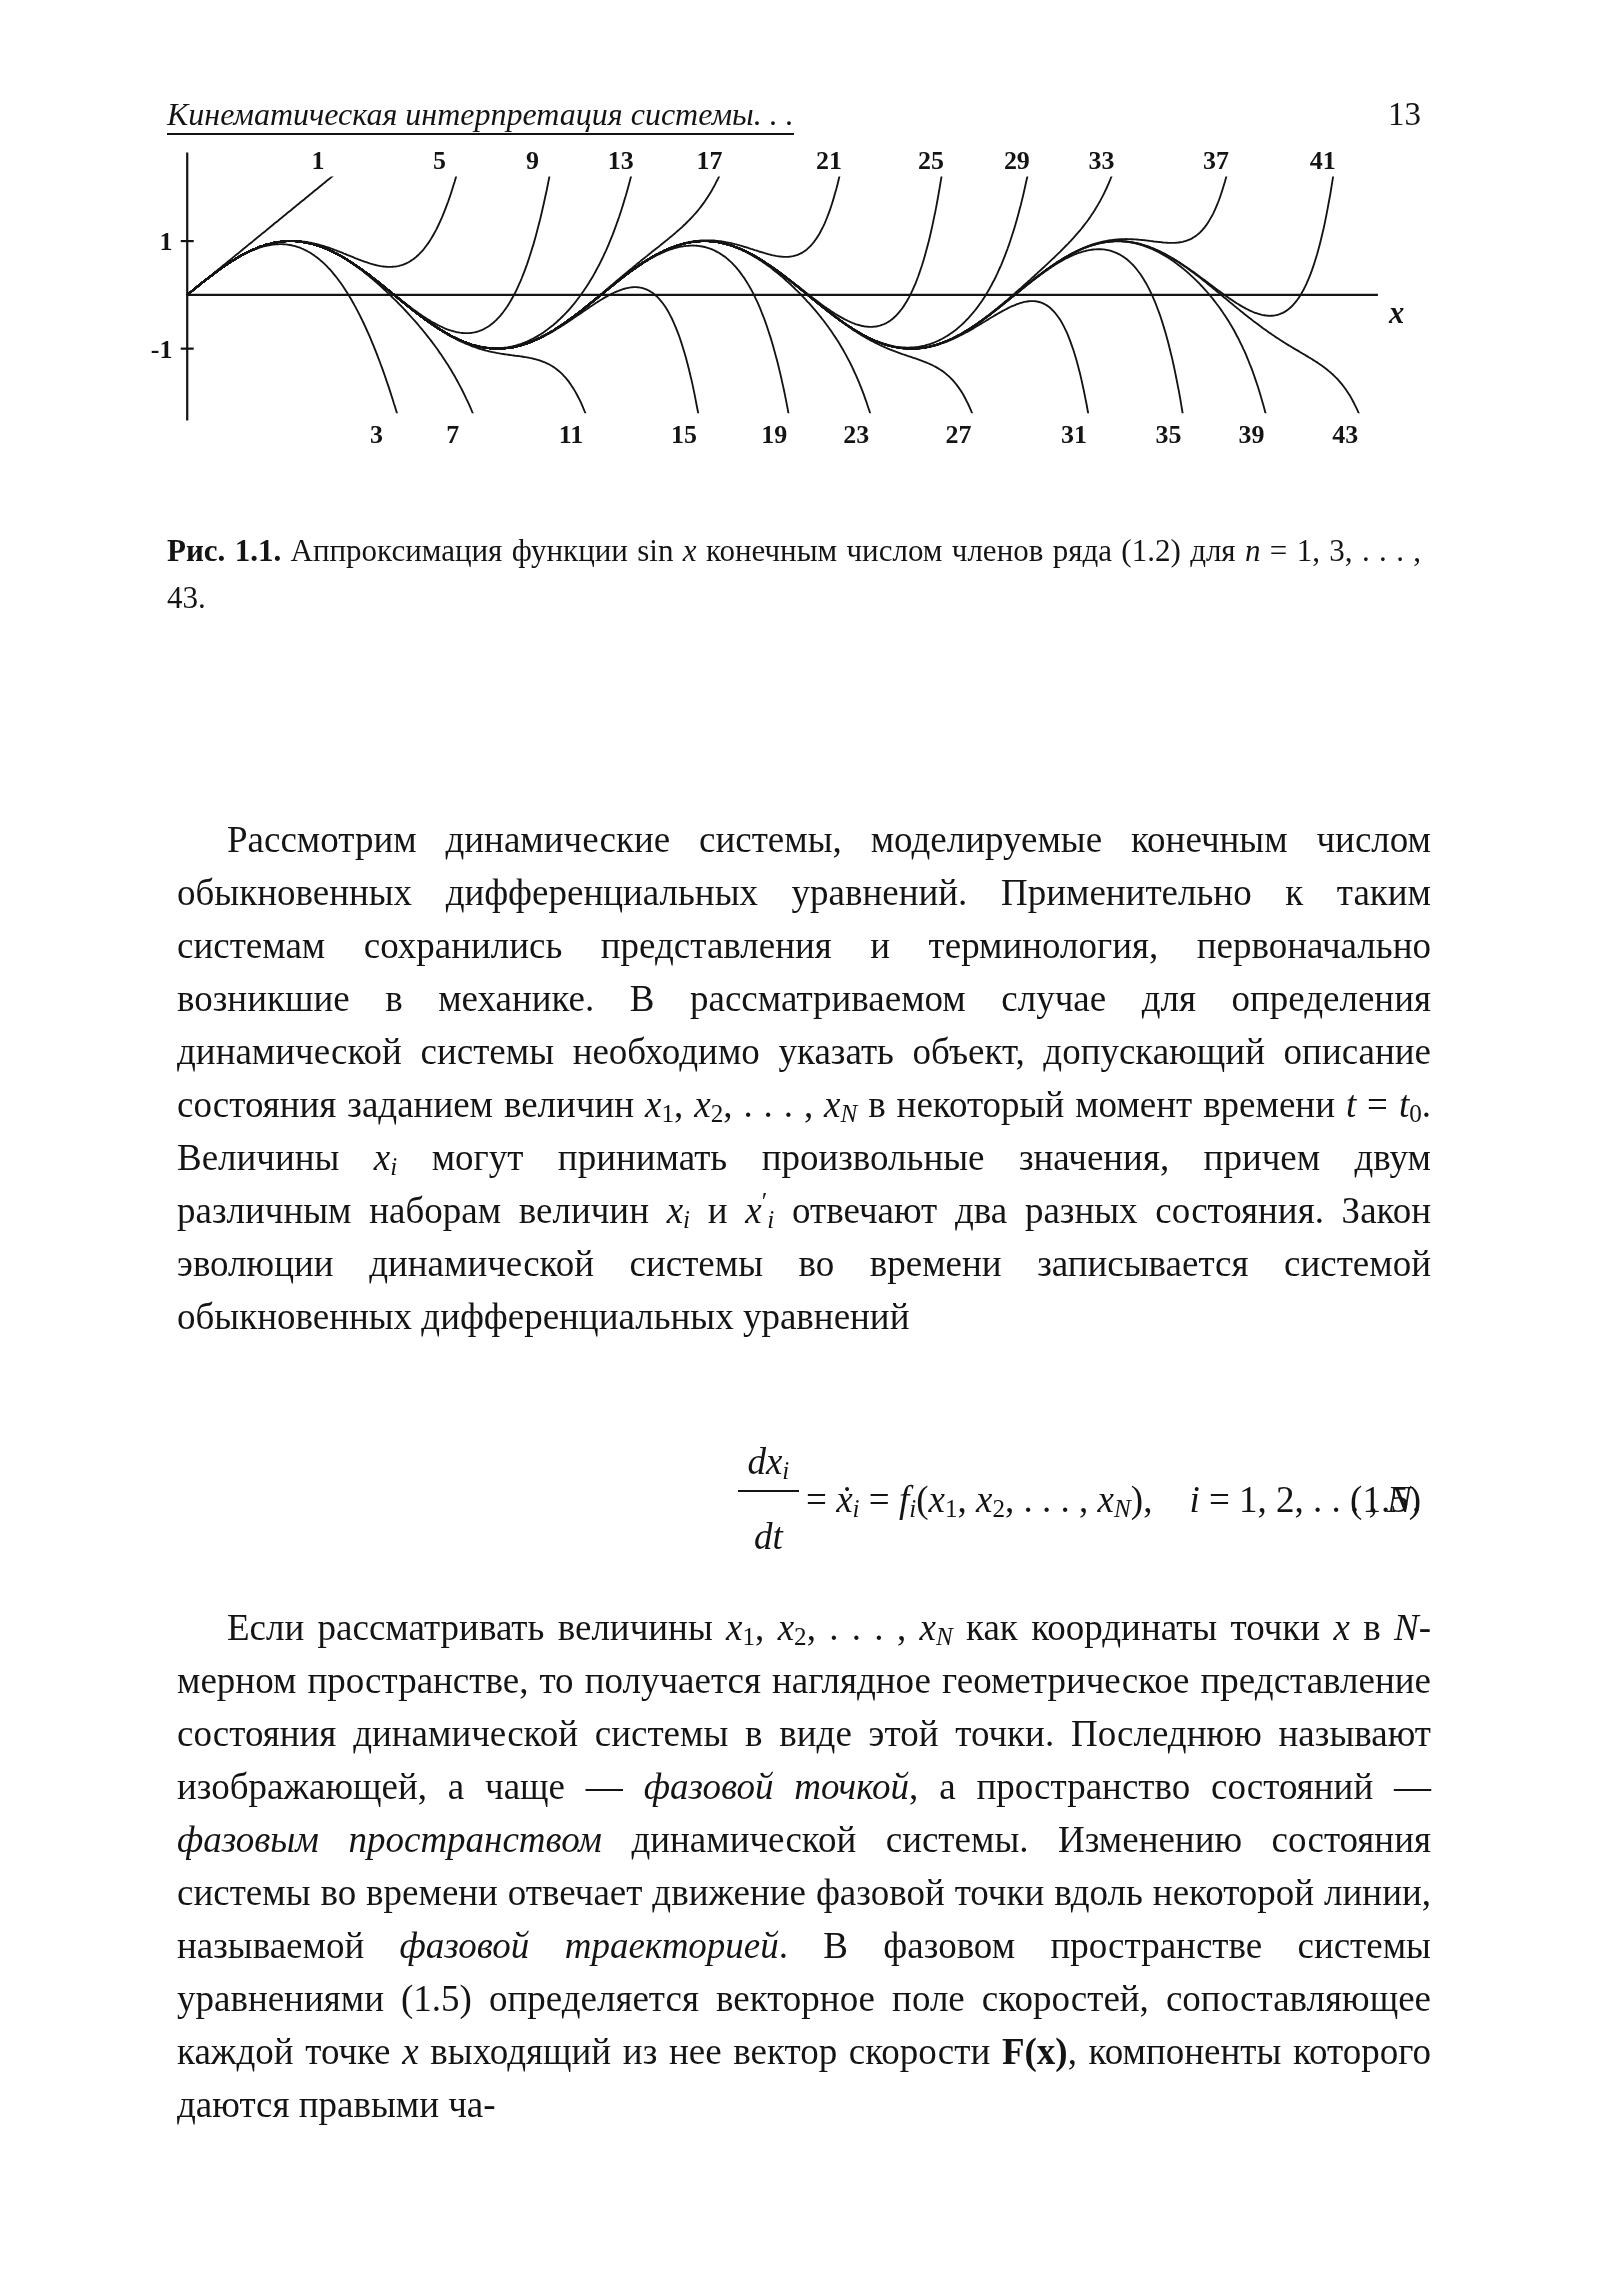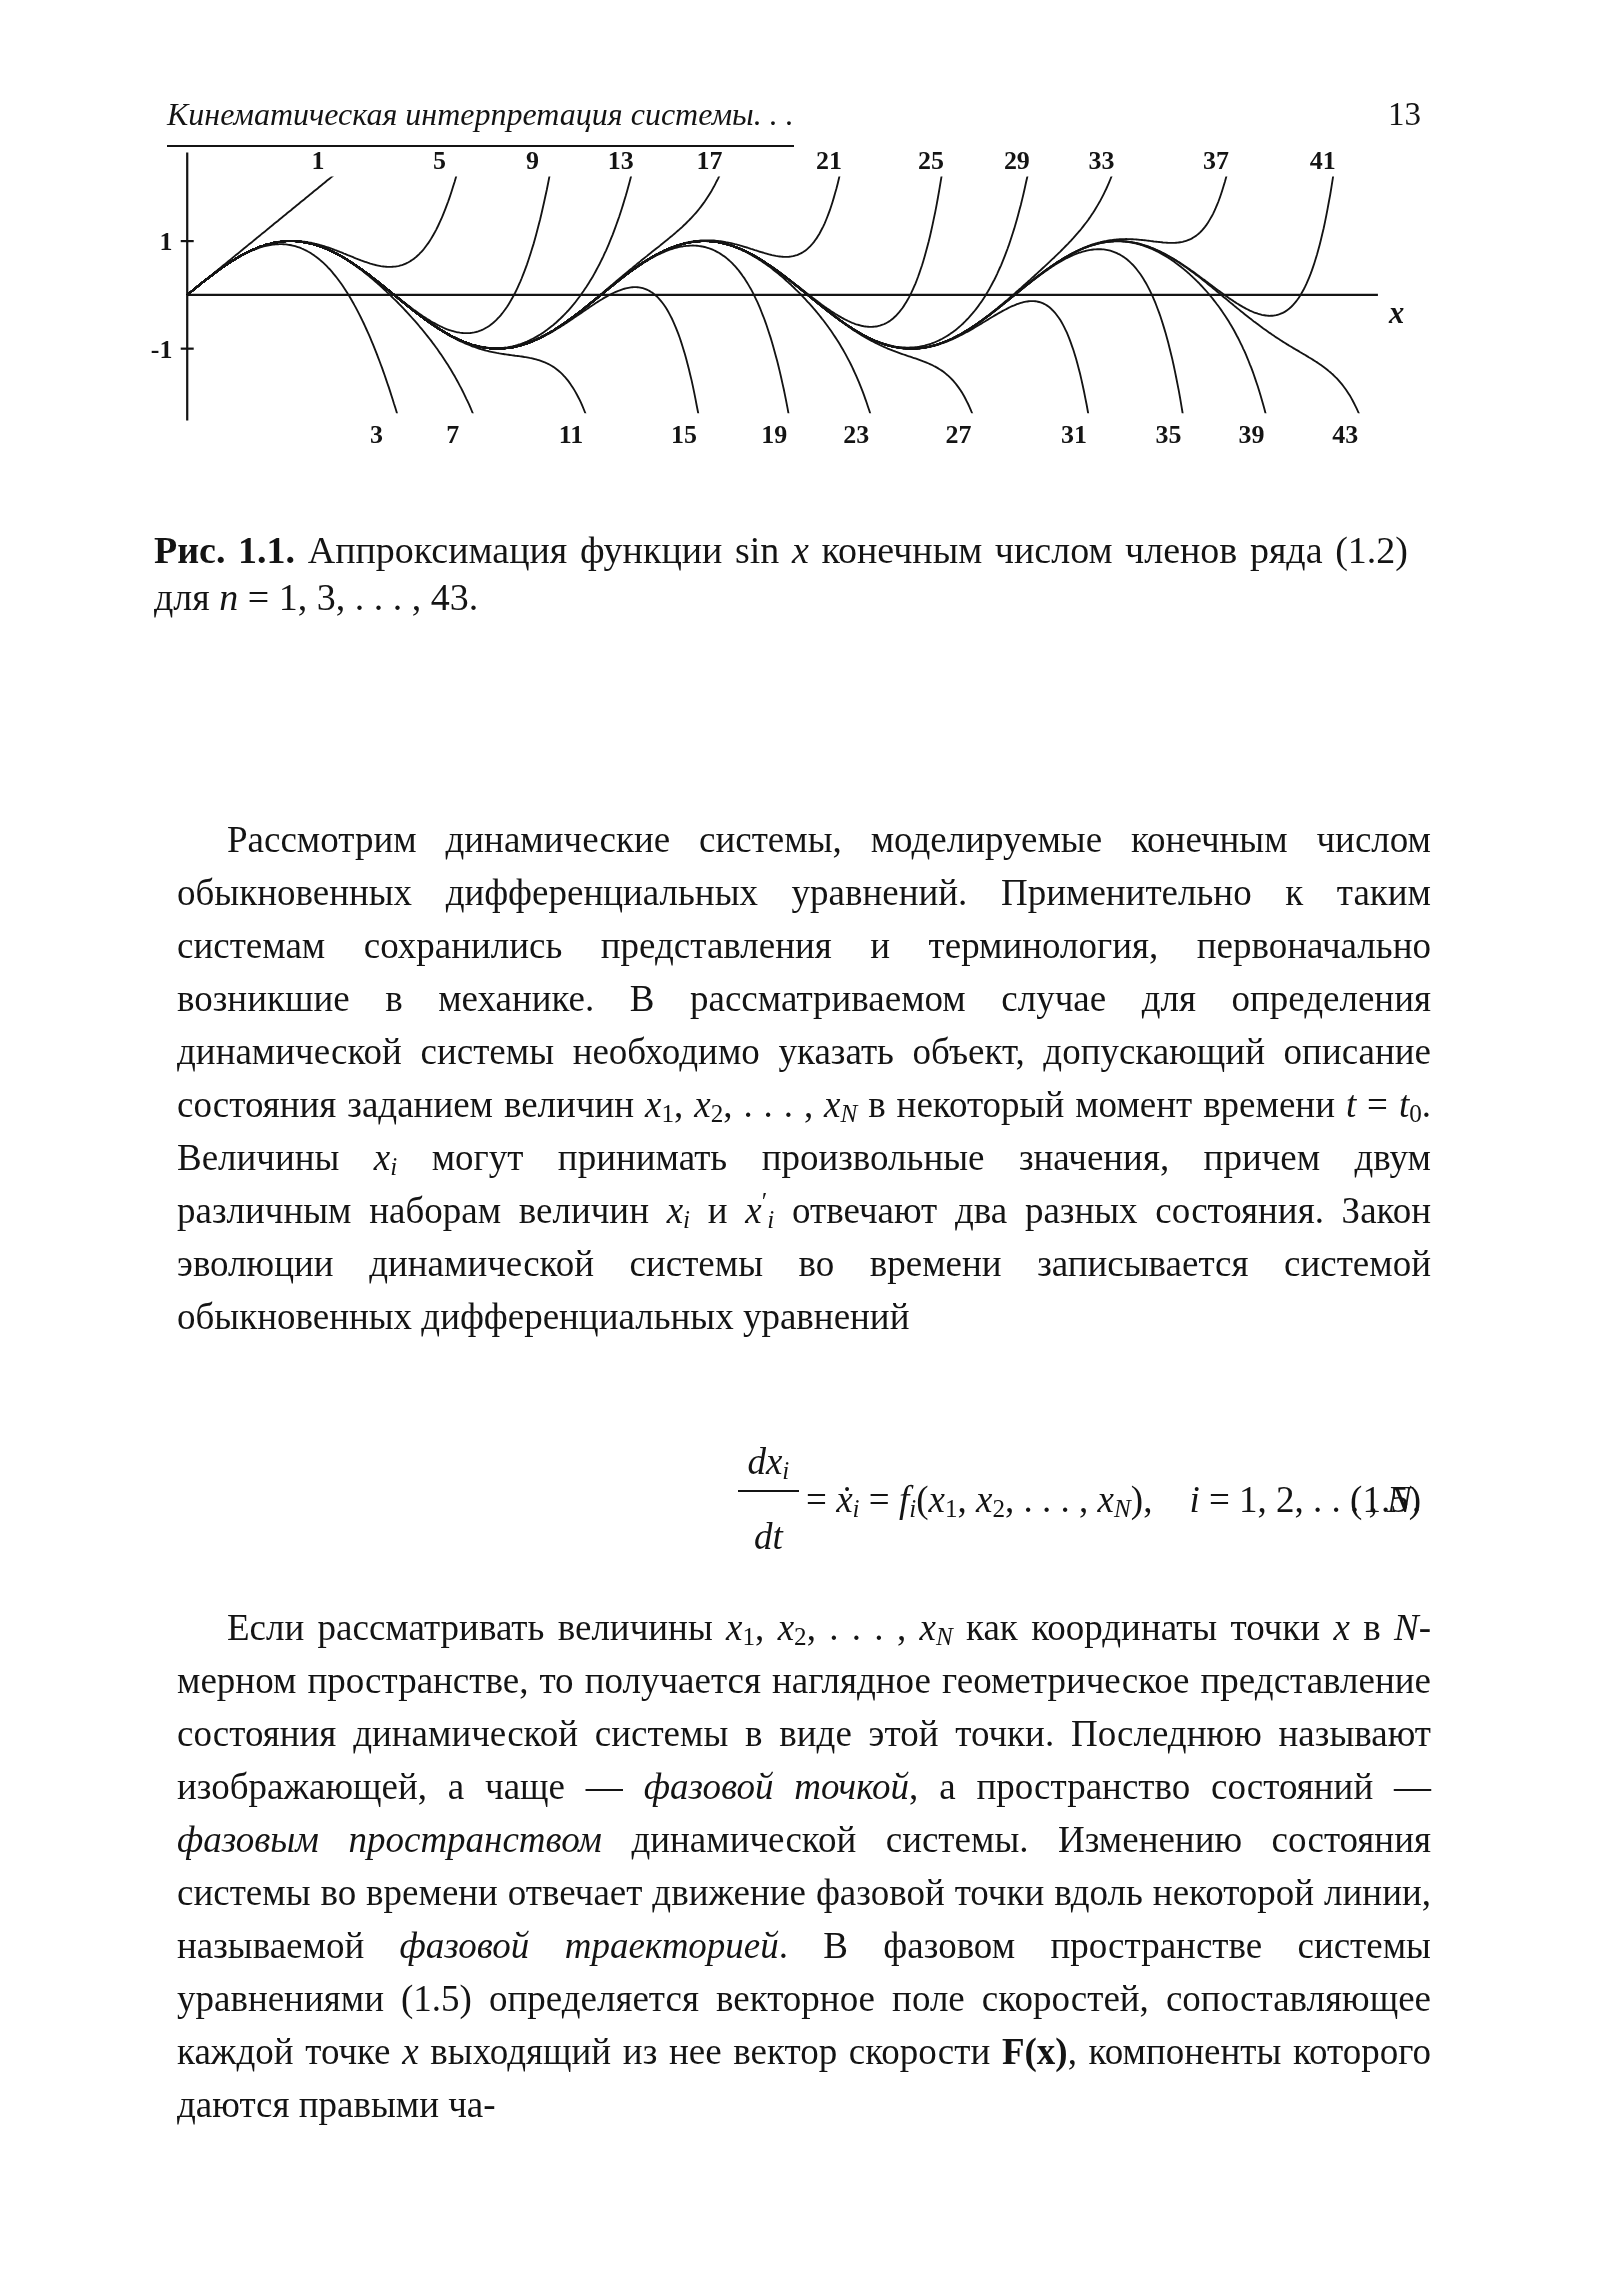--- a/index.html
+++ b/index.html
@@ -1,29 +1,29 @@
 <!DOCTYPE html>
 <html style="font-size:15px"><head>
 <meta charset="utf-8">
 <style>
   *{margin:0;padding:0;box-sizing:border-box}
   html,body{width:1623px;height:2296px;background:#ffffff}
   body{font-family:"Liberation Serif","DejaVu Serif",serif;color:#141414;position:relative;overflow:hidden}
   .page{position:absolute;top:0;left:0;width:1623px;height:2296px;background:#ffffff}
 
   .header{position:absolute;top:96px;left:167px;width:1254px;display:flex;justify-content:space-between;align-items:baseline;font-size:32px}
-  .running{font-style:italic;border-bottom:2.8px solid #141414;padding-bottom:12px}
+  .running{font-style:italic;border-bottom:2.8px solid #141414;}
   .pagenum{font-size:33px}
 
   .figure{position:absolute;top:139px;left:139px;width:1289px;height:334px}
   .figure svg{width:100%;height:100%;display:block}
   .tick-label,.curve-label{font-family:"Liberation Serif","DejaVu Serif",serif;font-weight:bold;font-size:28px;fill:#141414;paint-order:stroke;stroke:#ffffff;stroke-width:6px}
   .axis-label{font-family:"Liberation Serif","DejaVu Serif",serif;font-style:italic;font-weight:bold;font-size:33px;fill:#141414}
 
-  .caption{position:absolute;top:527px;left:154px;width:1254px;font-size:38px;line-height:47px;text-align:justify}
+  .caption{position:absolute;top:527px;left:167px;width:1254px;font-size:31px;line-height:47px;text-align:justify}
 
   .heading{position:absolute;top:666px;left:167px;width:1254px;font-size:42px;font-weight:bold;line-height:57px}
 
   .bodytext{position:absolute;left:177px;width:1254px;font-size:37px;line-height:53px;text-align:justify;hyphens:none}
   .p1{top:813px;text-indent:50px}
   .p2{top:1601px;text-indent:50px}
 
   .equation{position:absolute;top:1440px;left:167px;width:1254px;display:flex;align-items:center;justify-content:flex-end;font-size:37px}
   .eqnum{position:absolute;right:0;top:50%;transform:translateY(-50%)}
   .frac{display:inline-block;text-align:center;margin-right:7.4px;vertical-align:middle}

